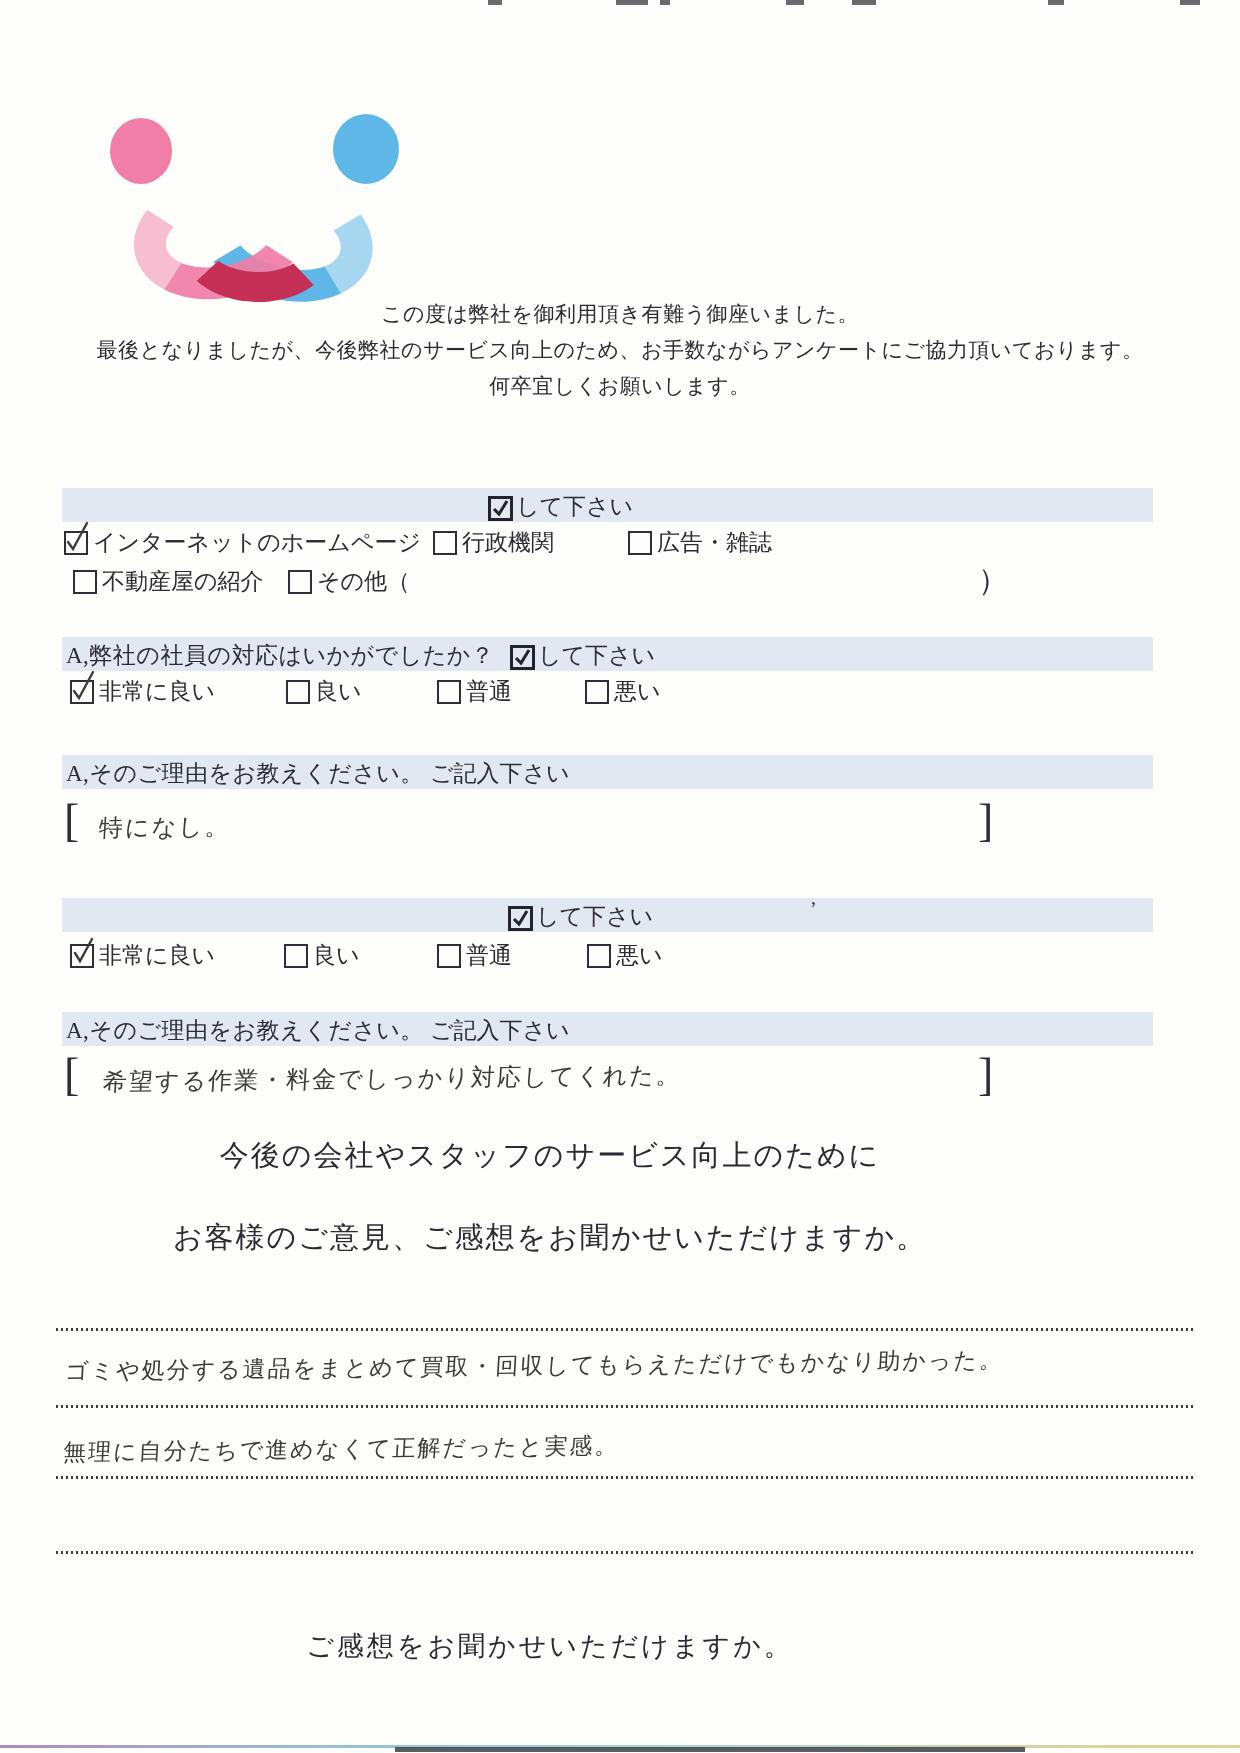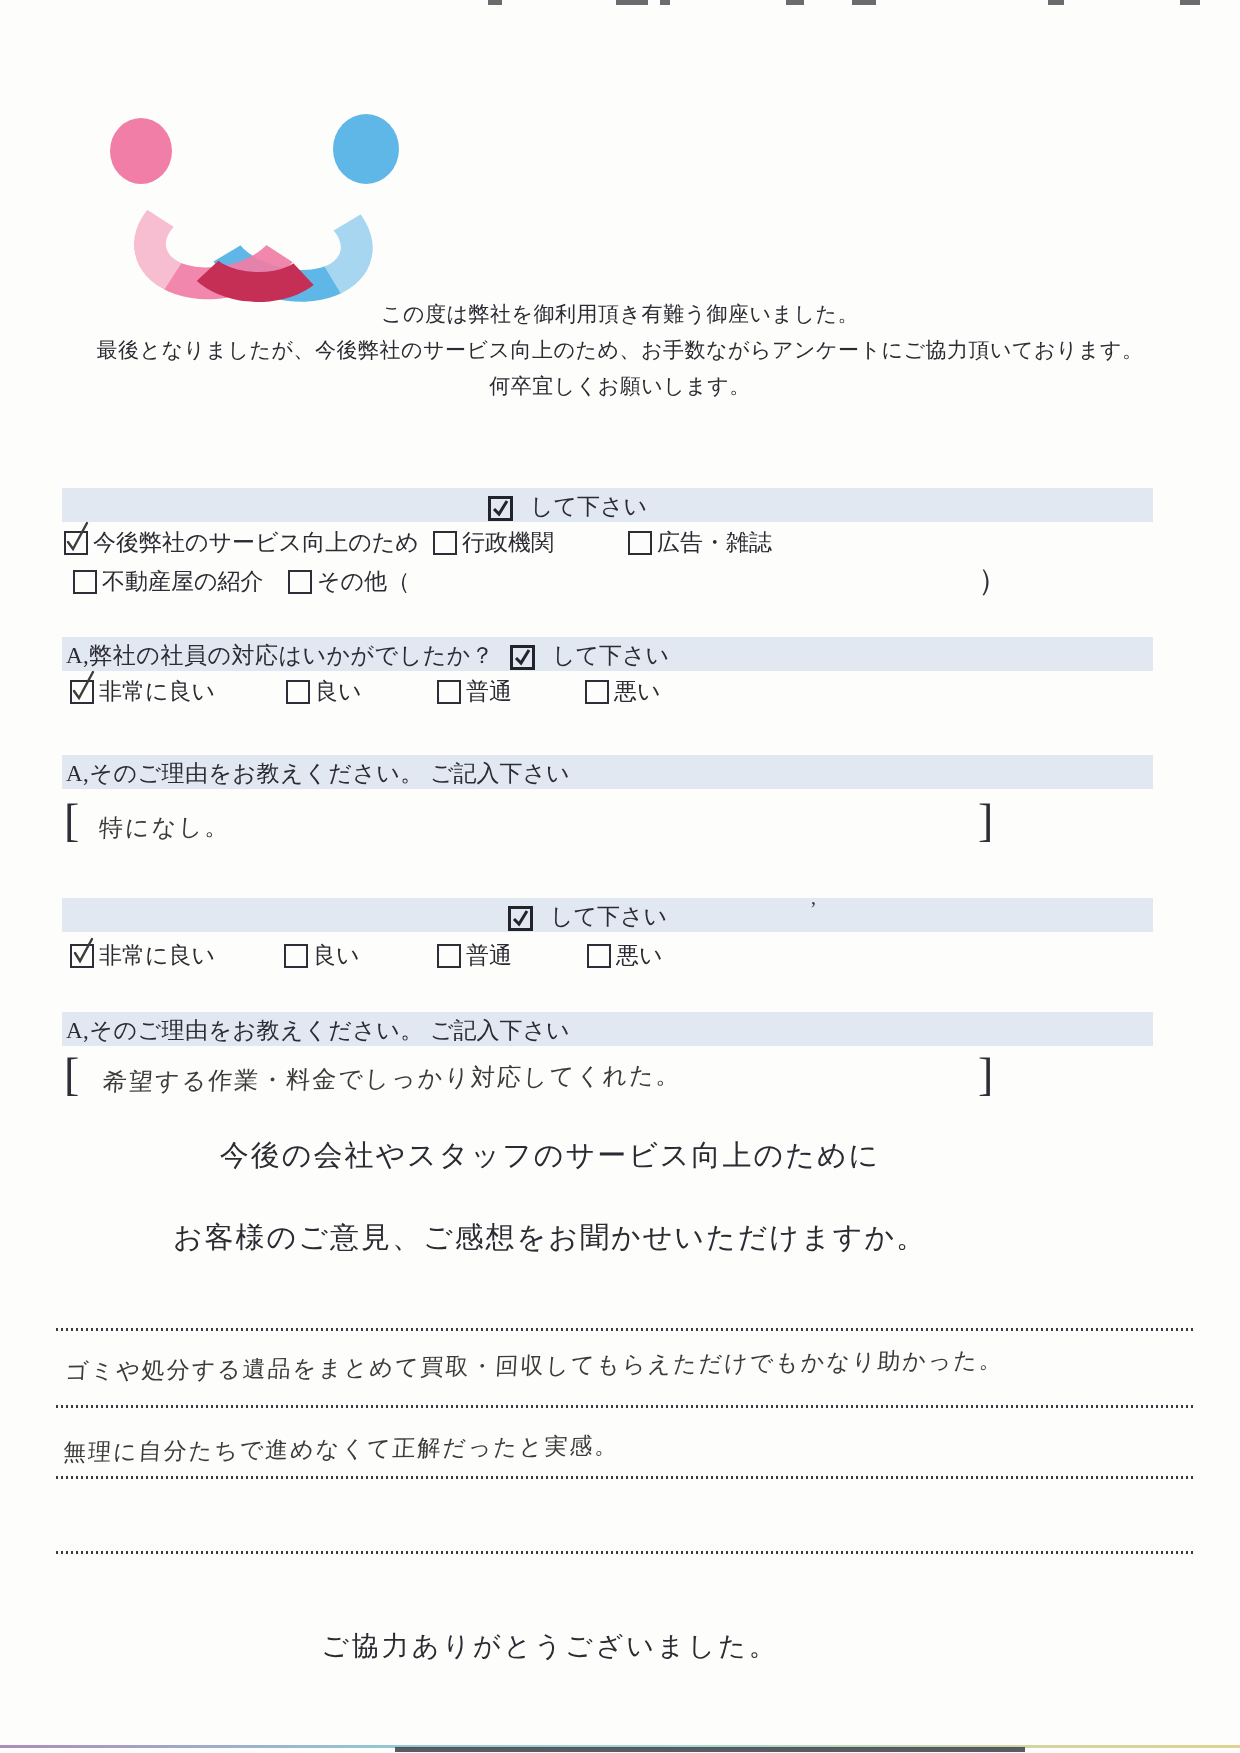--- a/index.html
+++ b/index.html
@@ -28,21 +28,21 @@
   .logo-text{position:absolute;left:400px;top:70px;width:760px;
     font-family:"Liberation Sans",sans-serif;color:#4a4a52;}
   .tagline{font-size:37px;font-weight:bold;letter-spacing:1px;white-space:nowrap;}
   .brand{font-size:106px;font-weight:bold;letter-spacing:6px;line-height:1.08;white-space:nowrap;}
   
   .intro{position:absolute;left:0;top:296px;width:1100px;text-align:center;
     font-size:21px;line-height:36px;letter-spacing:.5px;}
   
   .qbar{position:absolute;left:62px;width:1091px;height:34px;background:#e2e8f2;font-size:23px;}
   .qtitle{position:absolute;left:4px;top:3px;letter-spacing:.5px;white-space:nowrap;}
-  .qinstr{position:absolute;top:3px;white-space:nowrap;display:flex;align-items:center;gap:17px;}
+  .qinstr{position:absolute;top:3px;white-space:nowrap;display:flex;align-items:center;gap:3px;}
   .stray{position:absolute;top:0;font-size:20px;color:#33333b;}
   
   .opt{position:absolute;font-size:23px;display:flex;align-items:flex-start;gap:5px;white-space:nowrap;}
   .cbx{position:relative;display:inline-block;width:20px;height:20px;margin-top:4px;
     border:2px solid #2e2e38;background:transparent;flex:none;}
   .cbx .tick{display:none;position:absolute;left:-3px;top:-13px;width:28px;height:34px;}
   .cbx.checked .tick{display:block;}
   .cbx .tick path{stroke:#3c3c3c;stroke-width:2.4;fill:none;stroke-linecap:round;}
   .cbx-print{position:relative;display:inline-block;width:19px;height:19px;margin-top:3px;
     border:3px solid #23232b;flex:none;}
@@ -100,21 +100,21 @@
         </span>
       <span>して下さい</span>
     </span>
   </div>
   <span class="opt" style="left:64px;top:527px">
     <span class="cbx checked">
         <svg class="tick" viewBox="0 0 28 34">
           <path d="M5 22 L10 29 L24 3"></path>
         </svg>
       </span>
-    <span>今後弊社のサービス向上のため</span>
+    <span>インターネットのホームページ</span>
   </span>
   <span class="opt" style="left:433px;top:527px">
     <span class="cbx"></span>
     <span>行政機関</span>
   </span>
   <span class="opt" style="left:628px;top:527px">
     <span class="cbx"></span>
     <span>広告・雑誌</span>
   </span>
   <span class="opt" style="left:73px;top:566px">
@@ -214,17 +214,17 @@
   <div class="midline" style="top:1218px">お客様のご意見、ご感想をお聞かせいただけますか。</div>
   <div class="midline" style="top:1136px">今後の会社やスタッフのサービス向上のために</div>
 
   <div class="dots" style="top:1328px"></div>
   <div class="comment hand" style="left:66px;top:1356px">ゴミや処分する遺品をまとめて買取・回収してもらえただけでもかなり助かった。</div>
   <div class="dots" style="top:1405px"></div>
   <div class="comment hand" style="left:64px;top:1437px">無理に自分たちで進めなくて正解だったと実感。</div>
   <div class="dots" style="top:1476px"></div>
   <div class="dots" style="top:1551px"></div>
 
-  <div class="thanks">ご協力ありがとうございました。</div>
+  <div class="thanks">ご感想をお聞かせいただけますか。</div>
 
   <div class="scan-edge"></div>
   <div class="scan-edge-dark"></div>
 </div>
 
 </body></html>

